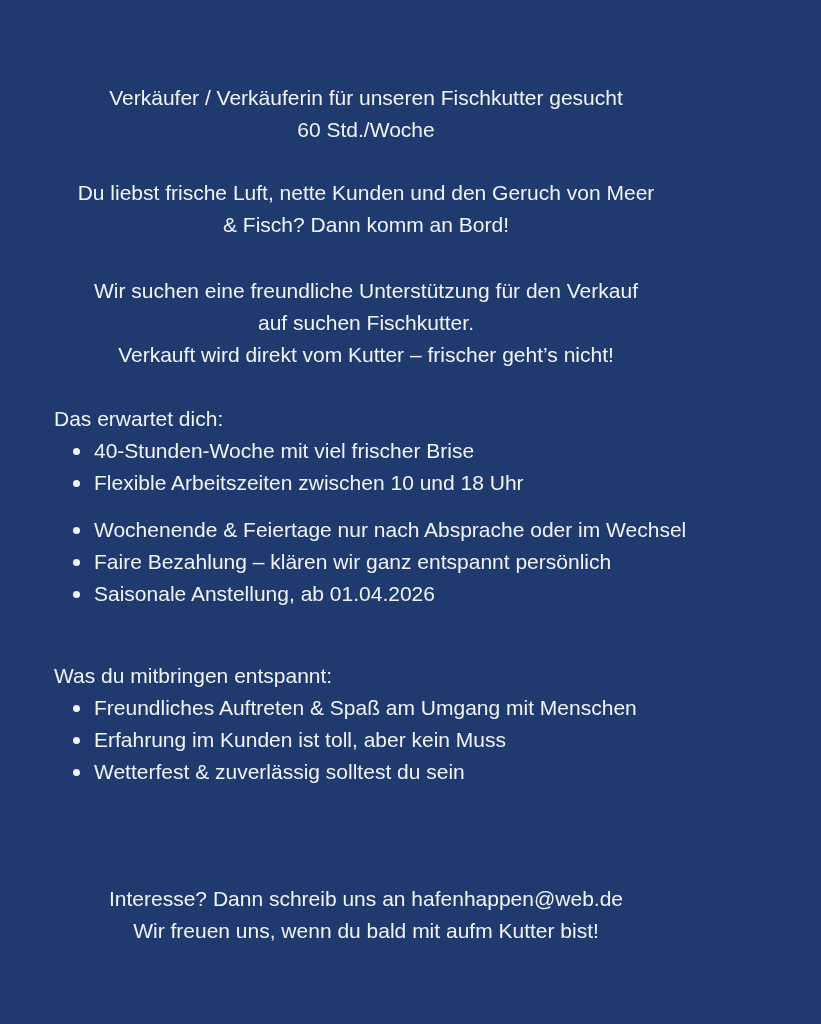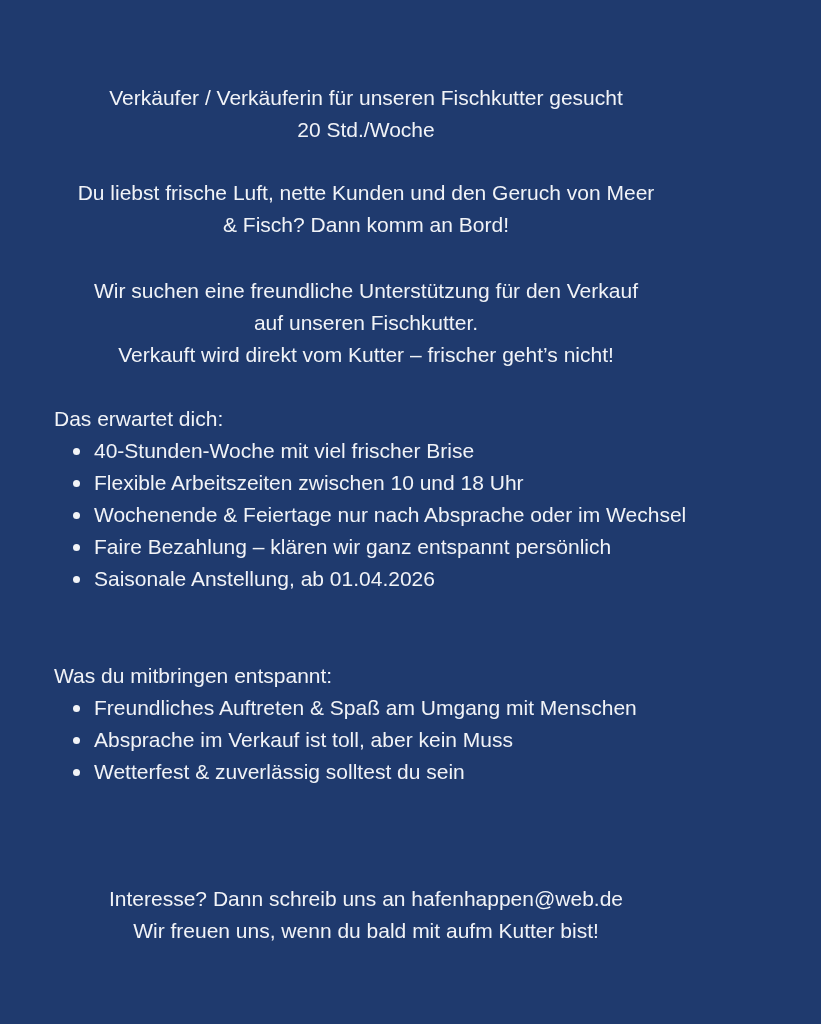--- a/index.html
+++ b/index.html
@@ -32,50 +32,50 @@
   }
   a.email { color: inherit; text-decoration: none; }
 </style>
 </head>
 <body>
 
 <div class="page">
 
   <div class="center" style="top:82px;">
     <span class="line">Verkäufer / Verkäuferin für unseren Fischkutter gesucht</span>
-    <span class="line">20 Std./Woche</span>
+    <span class="line">60 Std./Woche</span>
   </div>
 
   <div class="center" style="top:177px;">
     <span class="line">Du liebst frische Luft, nette Kunden und den Geruch von Meer</span>
     <span class="line">&amp; Fisch? Dann komm an Bord!</span>
   </div>
 
   <div class="center" style="top:275px;">
     <span class="line">Wir suchen eine freundliche Unterstützung für den Verkauf</span>
-    <span class="line">auf unseren Fischkutter.</span>
+    <span class="line">auf suchen Fischkutter.</span>
     <span class="line">Verkauft wird direkt vom Kutter – frischer geht’s nicht!</span>
   </div>
 
   <div class="section" style="top:403px;">
     <span class="heading">Das erwartet dich:</span>
     <ul>
       <li>40-Stunden-Woche mit viel frischer Brise</li>
       <li>Flexible Arbeitszeiten zwischen 10 und 18 Uhr</li>
-      <li style="width:640px;">Wochenende &amp; Feiertage nur nach Absprache oder im Wechsel</li>
+      <li style="width:640px;margin-top:15px;">Wochenende &amp; Feiertage nur nach Absprache oder im Wechsel</li>
       <li>Faire Bezahlung – klären wir ganz entspannt persönlich</li>
       <li>Saisonale Anstellung, ab 01.04.2026</li>
     </ul>
   </div>
 
   <div class="section" style="top:660px;">
     <span class="heading">Was du mitbringen entspannt:</span>
     <ul>
       <li>Freundliches Auftreten &amp; Spaß am Umgang mit Menschen</li>
-      <li>Absprache im Verkauf ist toll, aber kein Muss</li>
+      <li>Erfahrung im Kunden ist toll, aber kein Muss</li>
       <li>Wetterfest &amp; zuverlässig solltest du sein</li>
     </ul>
   </div>
 
   <div class="center" style="top:883px;">
     <span class="line"><span>Interesse? Dann schreib uns an </span><a class="email">hafenhappen@web.de</a></span>
     <span class="line">Wir freuen uns, wenn du bald mit aufm Kutter bist!</span>
   </div>
 
 </div>

